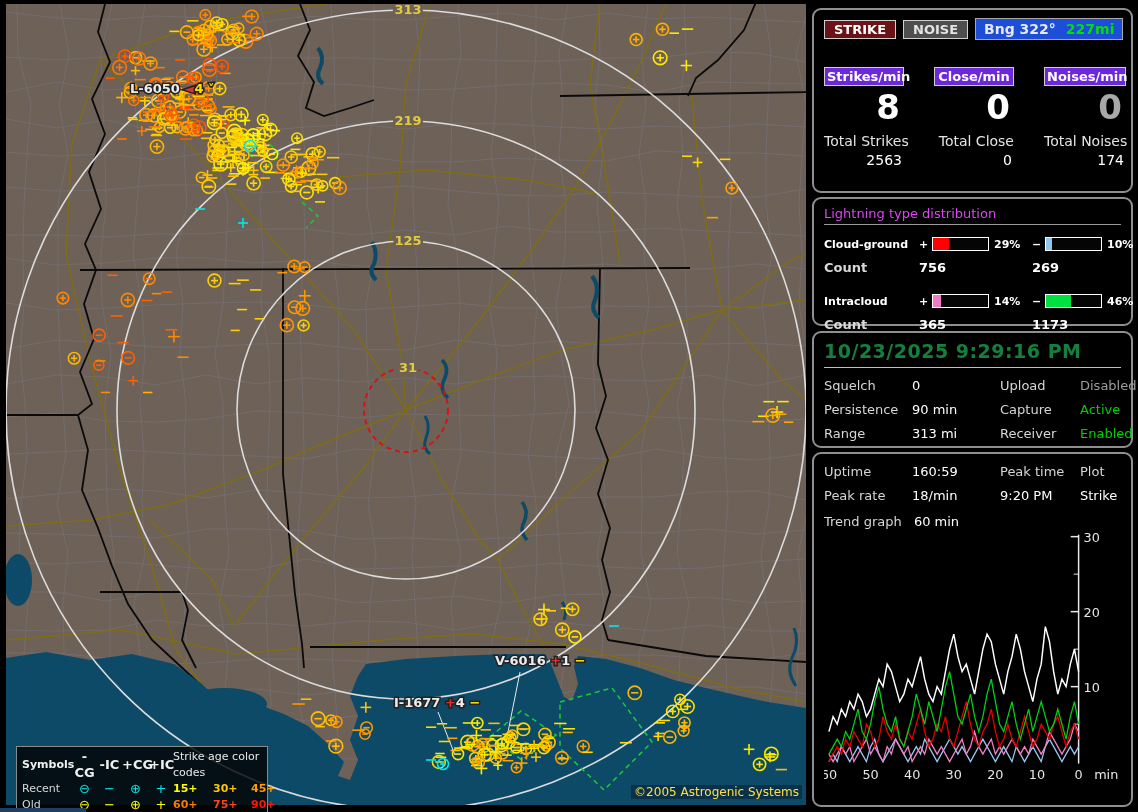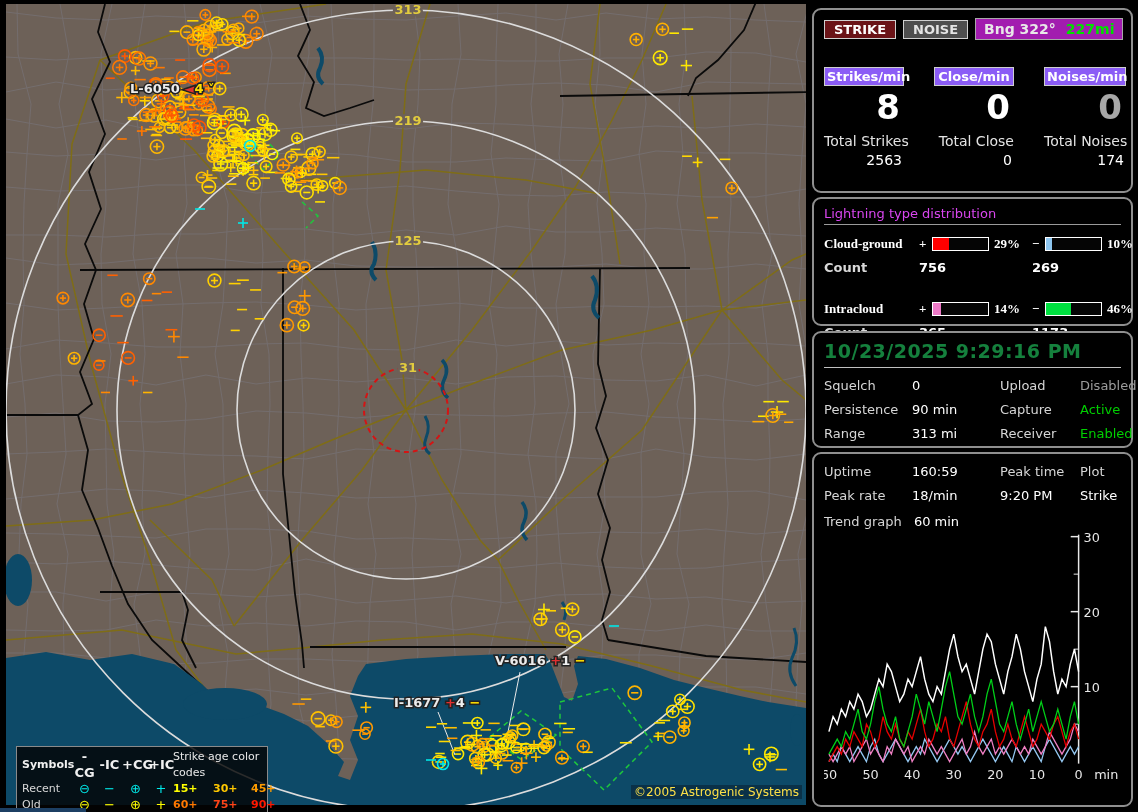--- a/index.html
+++ b/index.html
@@ -19,35 +19,35 @@
              background:rgba(10,30,45,.55);padding:0 3px;}
   #bottom-blue{position:absolute;left:0;top:808px;width:86px;height:4px;background:#1c3f63;}
   
   .panelbox{position:absolute;left:812px;width:321px;background:#000;border:2px solid #8f8f8f;
             border-radius:9px;box-sizing:border-box;}
   #box1{top:8px;height:185px;padding:8px 10px;}
   #box2{top:197px;height:129px;padding:7px 10px;}
   #box3{top:331px;height:117px;padding:7px 10px;}
   #box4{top:452px;height:355px;padding:8px 10px 4px 10px;}
   .toprow{display:flex;align-items:center;gap:7px;}
-  .gbtn{background:#8b5cf6;border:1px solid #cfcfcf;color:#fff;font-weight:bold;font-size:13px;
+  .gbtn{background:#6d28d9;border:1px solid #cfcfcf;color:#fff;font-weight:bold;font-size:13px;
         padding:1px 9px;display:inline-block;}
   .gbtn.strike{background:#6a1317;}
   .gbtn.noise{background:#4e4e4e;color:#e4e4e4;}
-  .bngbox{margin-left:auto;background:#a21caf;border:1px solid #a8a8a8;padding:2px 8px;
+  .bngbox{margin-left:auto;background:#1d4ed8;border:1px solid #a8a8a8;padding:2px 8px;
           font-weight:bold;font-size:14px;white-space:nowrap;}
   .bng-dist{color:#00e000;margin-left:10px;}
   .cnt-grid{display:grid;grid-template-columns:80px 80px 82px;column-gap:30px;margin-top:26px;}
   .cnt-col{text-align:right;}
   .cnt-col .gbtn{width:100%;box-sizing:border-box;text-align:center;padding:1px 2px;}
   .bignum{font-size:34px;font-weight:bold;line-height:42px;padding-right:4px;}
   .tot-lbl{font-size:14px;color:#e4e4e4;margin-top:5px;white-space:nowrap;}
   .tot-val{font-size:14px;color:#fff;margin-top:3px;padding-right:2px;text-align:right;}
   .sec-title{font-size:13px;color:#d946ef;border-bottom:1px solid #9a9a9a;padding-bottom:3px;margin-bottom:7px;}
-  .dist-row{display:grid;grid-template-columns:95px 13px 57px 43px 13px 57px 40px;align-items:center;height:24px;font-size:13px;font-family:Liberation Serif, serif;}
+  .dist-row{display:grid;grid-template-columns:95px 13px 57px 43px 13px 57px 40px;align-items:center;height:24px;font-size:11px;}
   .dist-row .dl{font-weight:bold;color:#fff;}
   .sign{font-weight:bold;color:#fff;}
   .pbar{width:55px;height:12px;border:1px solid #fff;background:#050505;}
   .pbar i{display:block;height:100%;}
   .pct{font-weight:bold;color:#fff;padding-left:5px;}
   .cnt-row{display:grid;grid-template-columns:95px 113px 1fr;height:23px;align-items:center;font-size:13px;}
   .cnt-row .cl{font-weight:bold;color:#d8d8d8;}
   .cnt-row b{color:#fff;}
   .datetime{font-size:19px;font-weight:bold;color:#15803d;border-bottom:1px solid #c0c0c0;
             padding-bottom:5px;margin-bottom:8px;letter-spacing:.5px;}
@@ -1124,21 +1124,21 @@
     <span class="pbar">
         <i class="bf" style="width: 10%; background: rgb(142, 198, 240);"></i>
       </span>
     <span class="pct">10%</span>
   </div>
   <div class="cnt-row">
     <span class="cl">Count</span>
     <b>756</b>
     <b>269</b>
   </div>
-  <div class="dist-row" style="margin-top:18px;">
+  <div class="dist-row" style="margin-top:10px;">
     <span class="dl">Intracloud</span>
     <span class="sign">+</span>
     <span class="pbar">
         <i class="bf" style="width: 14%; background: rgb(238, 122, 200);"></i>
       </span>
     <span class="pct">14%</span>
     <span class="sign">−</span>
     <span class="pbar">
         <i class="bf" style="width: 46%; background: rgb(0, 224, 64);"></i>
       </span>

